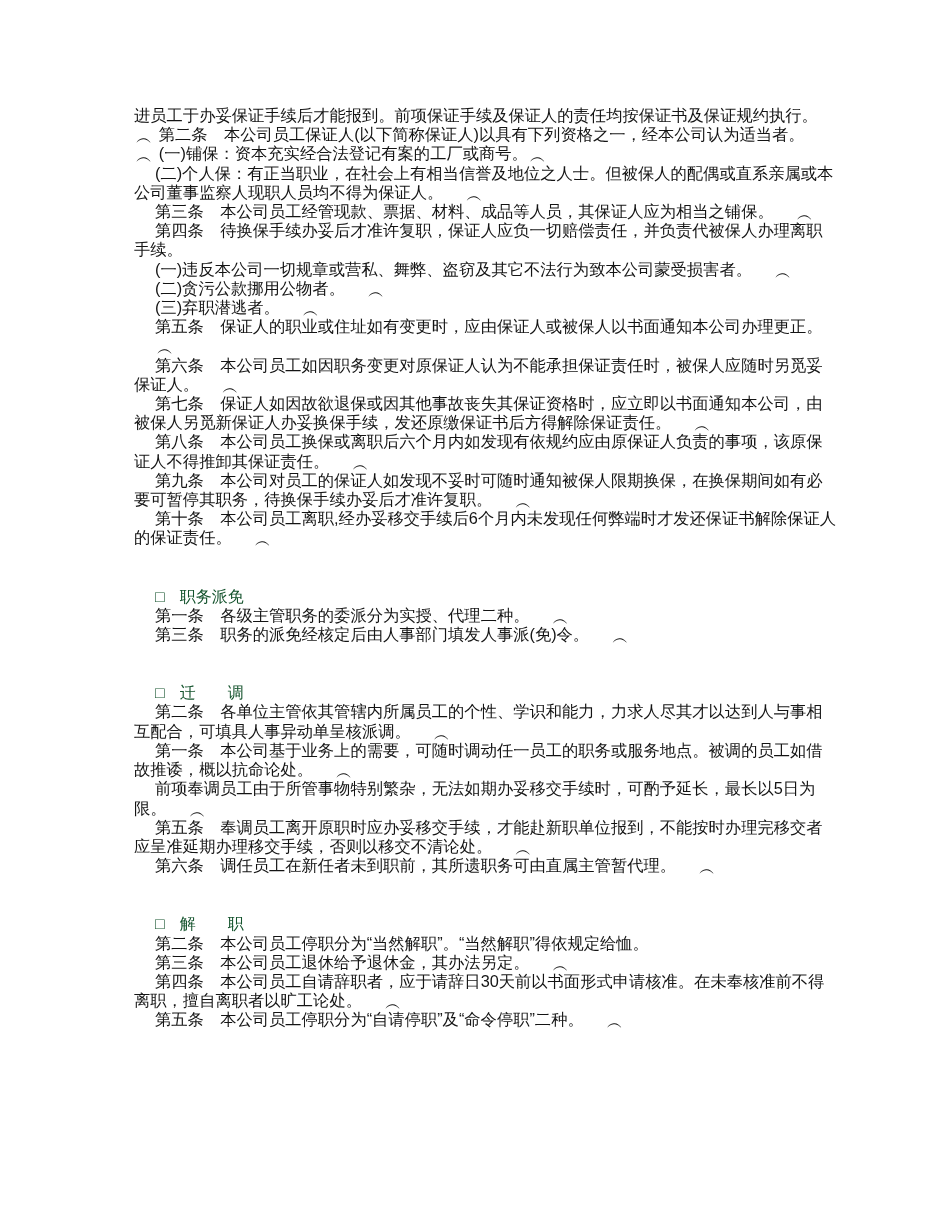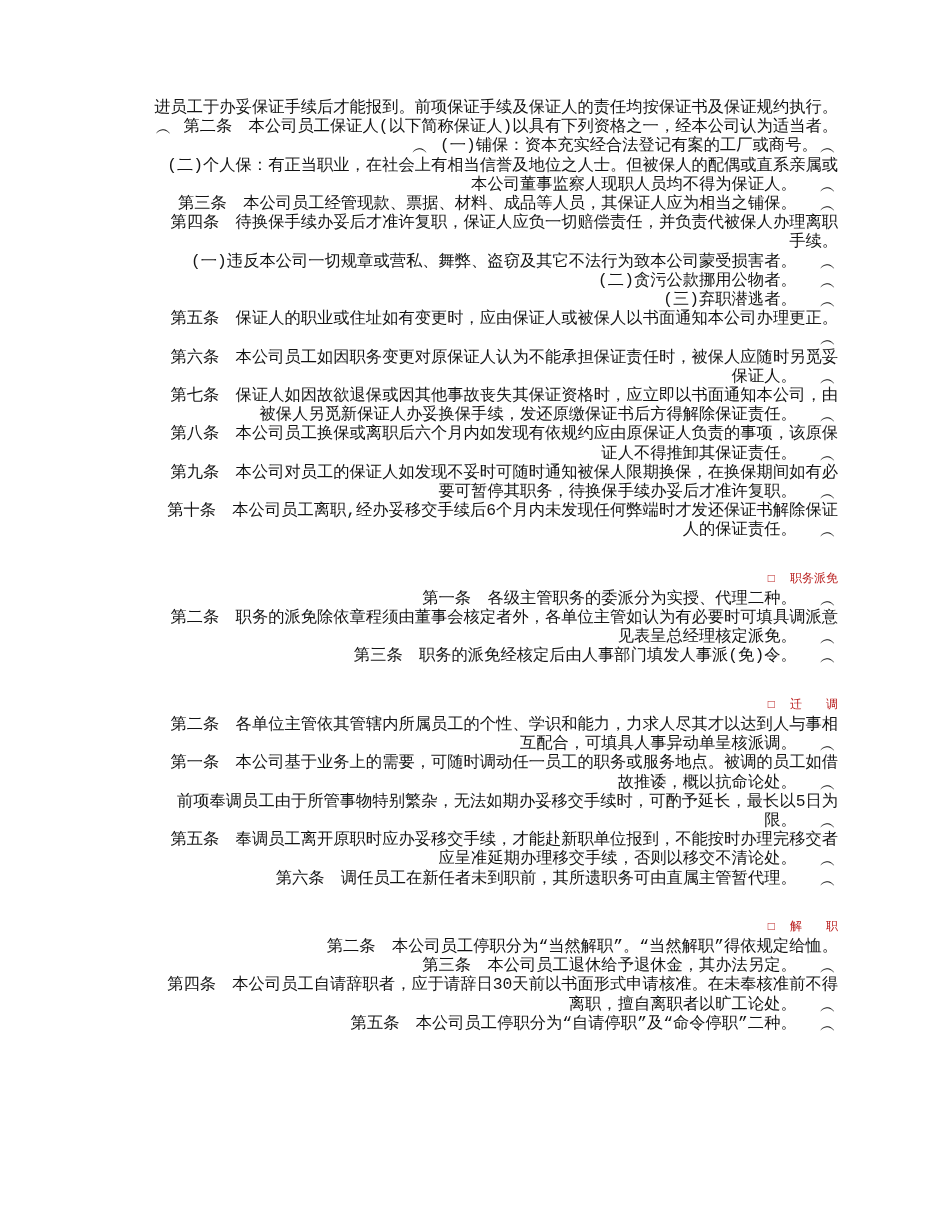--- a/index.html
+++ b/index.html
@@ -6,42 +6,42 @@
   body {
     width: 950px;
     height: 1230px;
     background: #ffffff;
     overflow: hidden;
     position: relative;
   }
   .doc {
     position: absolute;
     left: 134px;
-    top: 98px;
+    top: 106px;
     width: 704px;
-    font-family: Liberation Mono, monospace;
+    font-family: Liberation Sans, sans-serif;
     font-size: 16.3px;
     line-height: 19.2px;
     color: #141414;
-    text-align: right;
+    text-align: left;
   }
   .doc p {
     margin: 0;
     text-indent: 21px;
   }
   .doc p.flush {
     text-indent: 0;
   }
   h2.sect {
-    margin: 30px 0 0 0;
+    margin: 39px 0 0 0;
     padding-left: 21px;
-    font-size: 12px;
+    font-size: 16px;
     line-height: 19.2px;
     font-weight: normal;
-    color: #b91c1c;
+    color: #14532d;
   }
   h2.sect .bullet {
     display: inline-block;
     margin-right: 15px;
   }
   
   .mk {
     display: inline-block;
     transform: translateY(2.5px);
     margin: 0 2px;
@@ -65,21 +65,20 @@
     <p>第五条　保证人的职业或住址如有变更时，应由保证人或被保人以书面通知本公司办理更正。<span class="mk">︵</span></p>
     <p>第六条　本公司员工如因职务变更对原保证人认为不能承担保证责任时，被保人应随时另觅妥保证人。<span class="mk">︵</span></p>
     <p>第七条　保证人如因故欲退保或因其他事故丧失其保证资格时，应立即以书面通知本公司，由被保人另觅新保证人办妥换保手续，发还原缴保证书后方得解除保证责任。<span class="mk">︵</span></p>
     <p>第八条　本公司员工换保或离职后六个月内如发现有依规约应由原保证人负责的事项，该原保证人不得推卸其保证责任。<span class="mk">︵</span></p>
     <p>第九条　本公司对员工的保证人如发现不妥时可随时通知被保人限期换保，在换保期间如有必要可暂停其职务，待换保手续办妥后才准许复职。<span class="mk">︵</span></p>
     <p>第十条　本公司员工离职,经办妥移交手续后6个月内未发现任何弊端时才发还保证书解除保证人的保证责任。<span class="mk">︵</span></p>
 
     <section>
       <h2 class="sect"><span class="bullet">□</span><span>职务派免</span></h2>
       <p>第一条　各级主管职务的委派分为实授、代理二种。<span class="mk">︵</span></p>
-      <p>第二条　职务的派免除依章程须由董事会核定者外，各单位主管如认为有必要时可填具调派意见表呈总经理核定派免。<span class="mk">︵</span></p>
       <p>第三条　职务的派免经核定后由人事部门填发人事派(免)令。<span class="mk">︵</span></p>
     </section>
 
     <section>
       <h2 class="sect"><span class="bullet">□</span><span>迁　　调</span></h2>
       <p>第二条　各单位主管依其管辖内所属员工的个性、学识和能力，力求人尽其才以达到人与事相互配合，可填具人事异动单呈核派调。<span class="mk">︵</span></p>
       <p>第一条　本公司基于业务上的需要，可随时调动任一员工的职务或服务地点。被调的员工如借故推诿，概以抗命论处。<span class="mk">︵</span></p>
       <p>前项奉调员工由于所管事物特别繁杂，无法如期办妥移交手续时，可酌予延长，最长以5日为限。<span class="mk">︵</span></p>
       <p>第五条　奉调员工离开原职时应办妥移交手续，才能赴新职单位报到，不能按时办理完移交者应呈准延期办理移交手续，否则以移交不清论处。<span class="mk">︵</span></p>
       <p>第六条　调任员工在新任者未到职前，其所遗职务可由直属主管暂代理。<span class="mk">︵</span></p>

